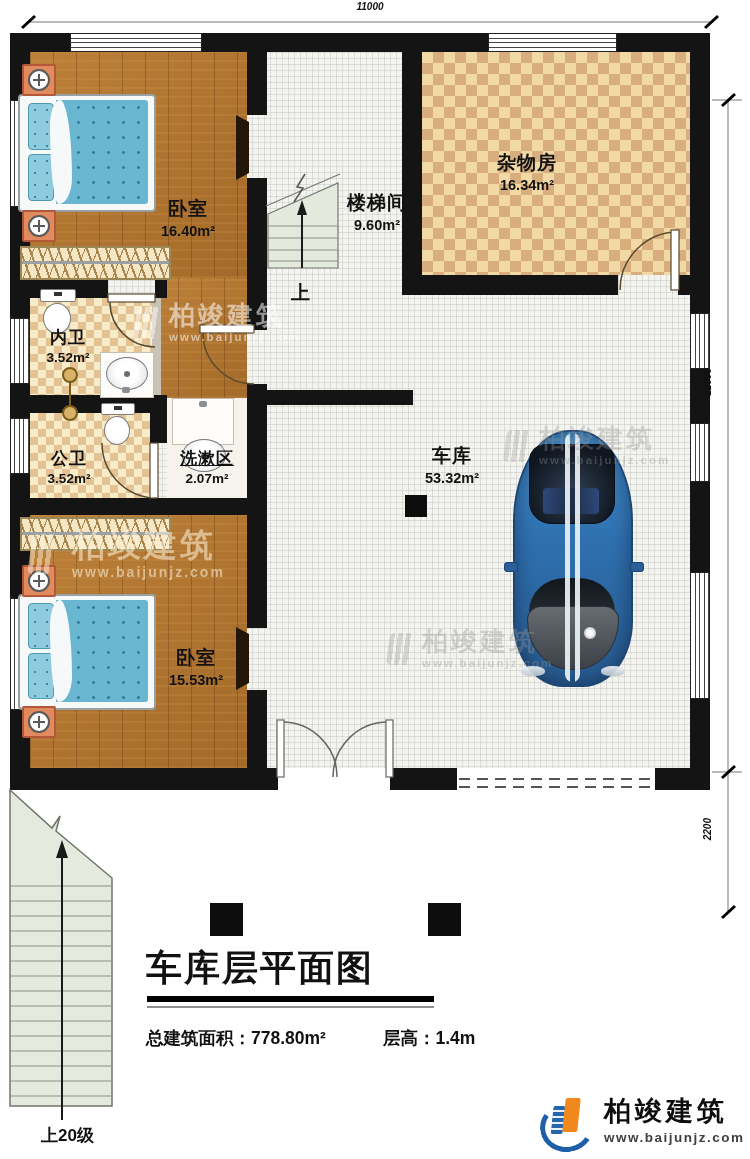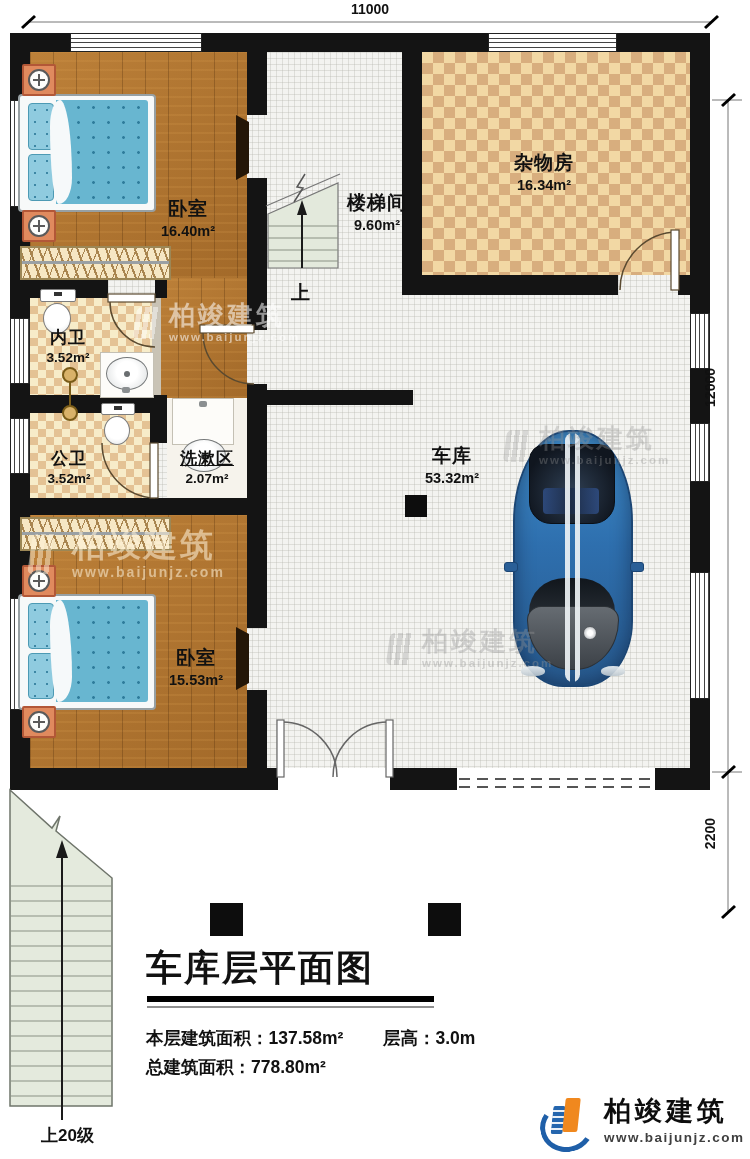--- a/index.html
+++ b/index.html
@@ -69,21 +69,21 @@
   .car-emblem{position:absolute;width:12px;height:12px;border-radius:50%;background:radial-gradient(#fff 30%,#9aa0a5);border:1px solid #55595d;}
   .car-stripe{position:absolute;background:linear-gradient(90deg,#edf2f5 0 5px,rgba(255,255,255,0) 5px 10px,#edf2f5 10px 15px);
     opacity:.92;border-radius:8px;z-index:3;}
   .car-mirror{position:absolute;background:#2a5f97;border:1px solid #1c4674;border-radius:3px;}
   .car-light{position:absolute;background:linear-gradient(#f2f6f8,#b9c4cc);border-radius:50% 50% 40% 40%;opacity:.9;}
   
   .room-label{z-index:9;text-align:center;transform:translateX(-50%);white-space:nowrap;}
   .rname{font-size:19px;font-weight:bold;letter-spacing:1px;}
   .rarea{font-size:14.5px;font-weight:bold;margin-top:1px;}
   .small-label{z-index:9;font-weight:bold;white-space:nowrap;}
-  .dim-label{z-index:9;font-size:14px;font-weight:bold;}
+  .dim-label{z-index:9;font-size:10px;font-weight:bold;font-style:italic;}
   .dim-v{writing-mode:vertical-rl;transform:rotate(180deg);}
   
   .wm{z-index:8;display:flex;align-items:center;gap:8px;pointer-events:none;}
   .wm-mark{width:26px;height:32px;border-radius:5px;transform:skewX(-8deg);opacity:.85;
     background:linear-gradient(90deg,currentColor 0 5px,transparent 5px 8px,currentColor 8px 13px,transparent 13px 16px,currentColor 16px 21px,transparent 21px);}
   .wm-name{font-size:26px;font-weight:900;letter-spacing:3px;line-height:1;}
   .wm-url{font-size:11.5px;font-weight:bold;letter-spacing:2px;margin-top:3px;}
   
   .title-row{z-index:9;font-size:36px;font-weight:bold;letter-spacing:2px;display:flex;gap:24px;align-items:baseline;}
   .title-scale{letter-spacing:1px;}
@@ -314,21 +314,21 @@
   </div>
 
   <div class="abs room-label" style="left:188px;top:196px;">
     <div class="rname">卧室</div>
     <div class="rarea">16.40m²</div>
   </div>
   <div class="abs room-label" style="left:377px;top:190px;">
     <div class="rname">楼梯间</div>
     <div class="rarea">9.60m²</div>
   </div>
-  <div class="abs room-label" style="left:544px;top:150px;">
+  <div class="abs room-label" style="left:527px;top:150px;">
     <div class="rname">杂物房</div>
     <div class="rarea">16.34m²</div>
   </div>
   <div class="abs room-label" style="left:68px;top:326px;">
     <div class="rname" style="font-size:17px;">内卫</div>
     <div class="rarea" style="font-size:13.5px;">3.52m²</div>
   </div>
   <div class="abs room-label" style="left:69px;top:447px;">
     <div class="rname" style="font-size:17px;">公卫</div>
     <div class="rarea" style="font-size:13.5px;">3.52m²</div>
@@ -353,25 +353,24 @@
   <div class="abs dim-label dim-v" style="left:702px;top:368px;">12000</div>
   <div class="abs dim-label dim-v" style="left:702px;top:818px;">2200</div>
 
   <div class="abs title-row" style="left:146px;top:944px;">
     <span>车库层平面图</span>
   </div>
   <div class="abs uline1" style="left:147px;top:996px;width:287px;height:6px;"></div>
   <div class="abs uline2" style="left:147px;top:1006px;width:287px;height:2px;"></div>
 
   <div class="abs stats-col" style="left:146px;top:1024px;">
-    <div><span>本层建筑面积：</span><span>137.58m²</span></div>
     <div><span>总建筑面积：</span><span>778.80m²</span></div>
   </div>
   <div class="abs stats-col" style="left:383px;top:1024px;">
-    <div><span>层高：</span><span>3.0m</span></div>
+    <div><span>层高：</span><span>1.4m</span></div>
   </div>
 
   <div class="abs logo" style="left:540px;top:1096px;">
     <div class="logo-icon">
       <div class="logo-swoosh"></div>
         <div class="logo-b2"></div>
         <div class="logo-b1"></div>
     </div>
     <div>
       <div class="logo-name">柏竣建筑</div>

